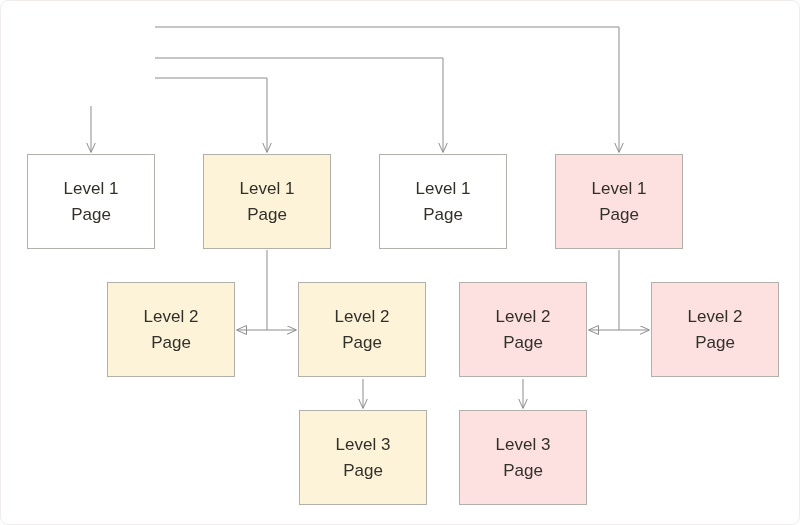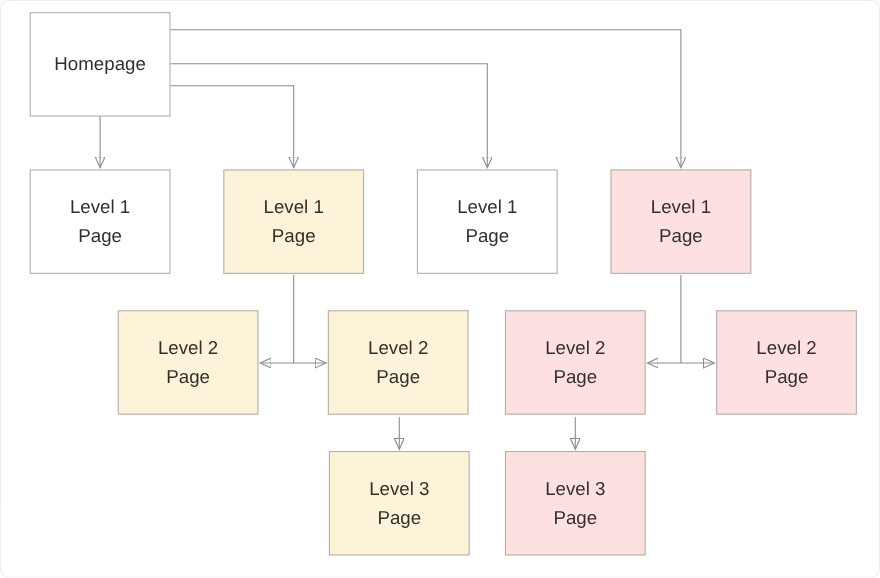--- a/index.html
+++ b/index.html
@@ -57,21 +57,20 @@
     fill: none;
     stroke: #8c8c8c;
     stroke-width: 1;
   }
 </style>
 </head>
 <body>
 
 <div class="canvas">
 
-  <div class="node n-home fill-white">Homepage</div>
 
   <div class="node n-l1a fill-white">Level 1
 Page</div>
   <div class="node n-l1b fill-yellow">Level 1
 Page</div>
   <div class="node n-l1c fill-white">Level 1
 Page</div>
   <div class="node n-l1d fill-pink">Level 1
 Page</div>
 

